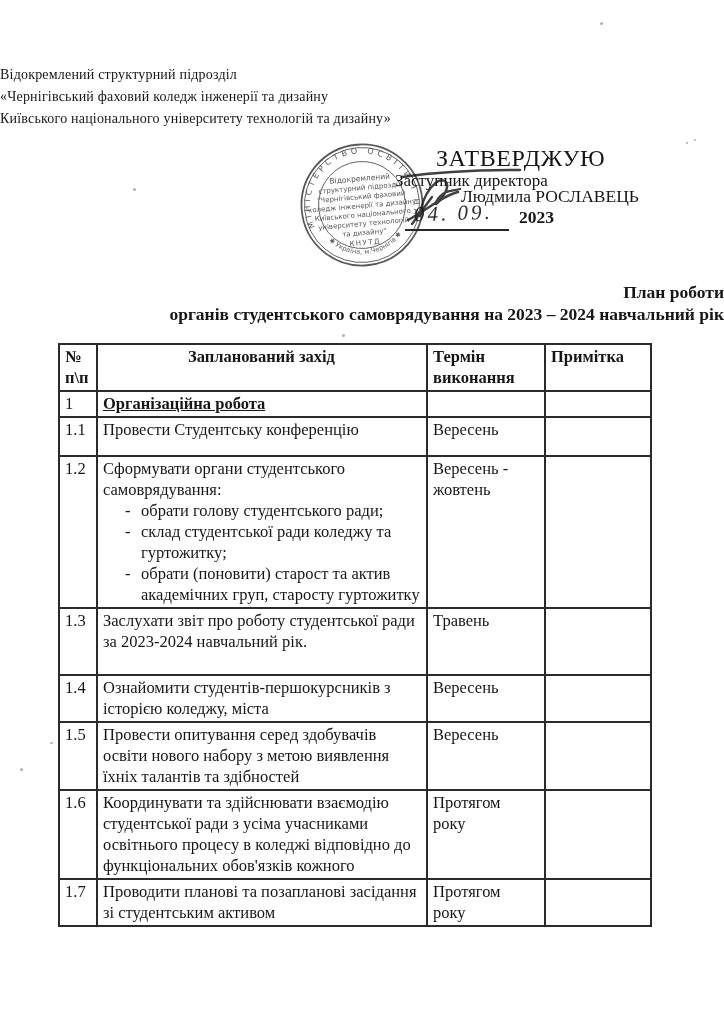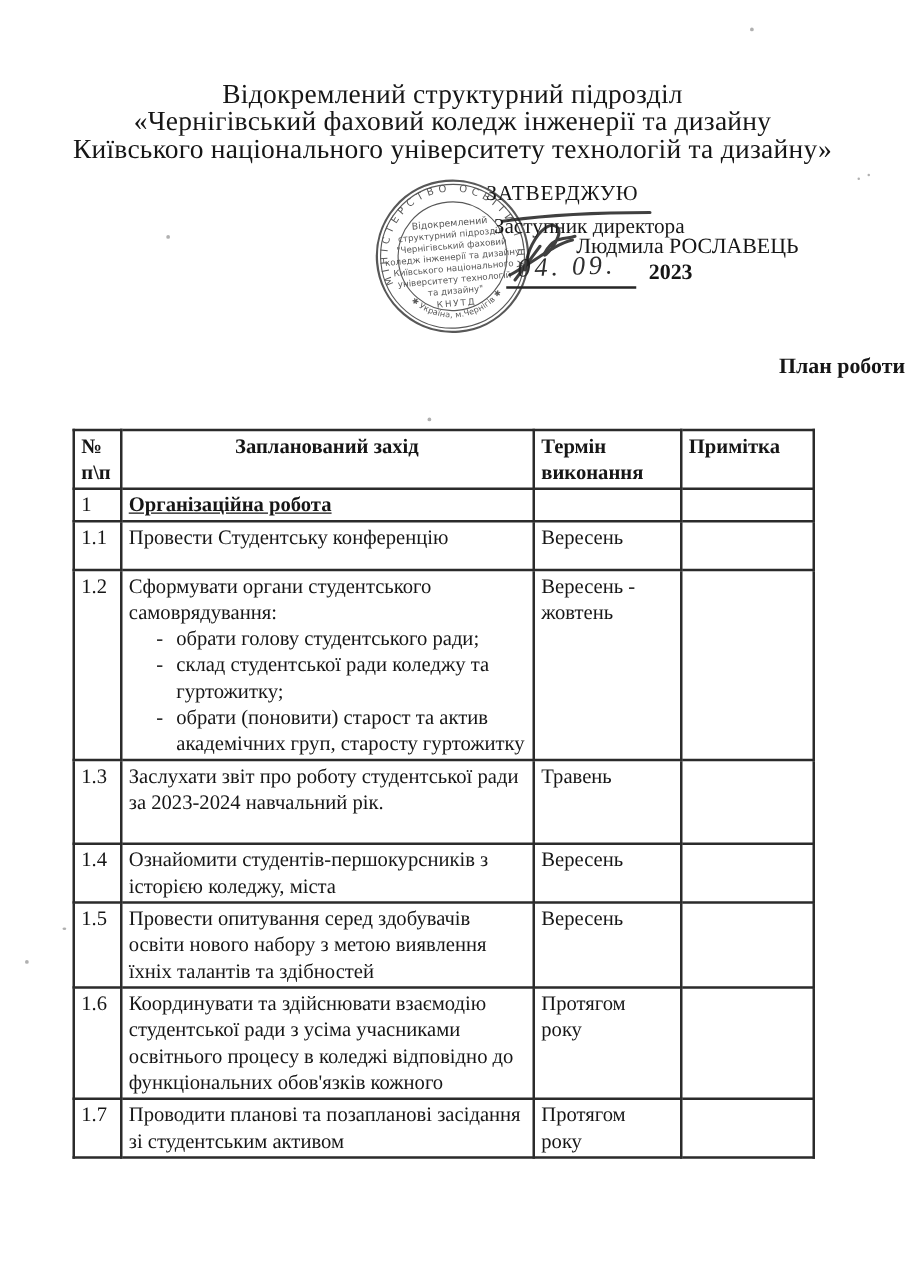--- a/index.html
+++ b/index.html
@@ -2,25 +2,25 @@
 <html lang="uk"><head>
 <meta charset="utf-8">
 <style>
   html,body{margin:0;padding:0;background:#e8e8e8;}
   .page{
     position:relative;width:724px;height:1024px;background:#ffffff;
     margin:0 auto;overflow:hidden;
     font-family:"Liberation Serif","DejaVu Serif",serif;color:#161616;
   }
   
-  .org-header{position:absolute;top:64px;left:0;width:100%;text-align:center;
-    font-size:22px;line-height:22px;letter-spacing:.2px;}
+  .org-header{position:absolute;top:64px;left:0;width:100%;
+    font-size:14px;line-height:22px;letter-spacing:.2px;}
   
   .ap-line{position:absolute;white-space:nowrap;}
-  .ap-heading{left:389px;top:145px;font-size:17px;letter-spacing:.6px;}
+  .ap-heading{left:436px;top:145px;font-size:24px;letter-spacing:.6px;}
   .ap-position{left:395px;top:171px;font-size:17px;}
   .ap-name{left:461px;top:186px;font-size:17.5px;}
   .ap-date{left:414px;top:201px;font-size:21px;font-style:italic;
     letter-spacing:3px;color:#2e2e2e;transform:rotate(-2deg);}
   .ap-year{left:519px;top:207px;font-size:17.5px;font-weight:700;}
   .ap-underline{position:absolute;left:405px;top:229px;width:104px;height:0;
     border-bottom:2px solid #262626;}
   
   .stamp{position:absolute;left:297px;top:140px;width:130px;height:130px;}
   .signature{position:absolute;left:392px;top:164px;width:150px;height:62px;}
@@ -99,20 +99,21 @@
     <g fill="none" stroke="#1f1f1f" stroke-width="2.4" stroke-linecap="round" opacity="0.85">
       <path d="M 10 13 C 45 8, 85 6, 128 6"></path>
       <path d="M 28 52 C 30 30, 46 10, 54 18 C 60 25, 40 47, 44 38 C 52 24, 60 28, 68 25"></path>
       <path d="M 16 56 C 36 45, 52 31, 66 28"></path>
       <path d="M 20 60 L 40 33"></path>
     </g>
   </svg>
 
   <div class="doc-title">
     <div>План роботи</div>
+    <div>органів студентського самоврядування на 2023 – 2024 навчальний рік</div>
   </div>
 
   <table class="plan">
     <colgroup>
       <col style="width:38px">
         <col style="width:330px">
         <col style="width:118px">
         <col style="width:106px">
     </colgroup>
     <tbody>

